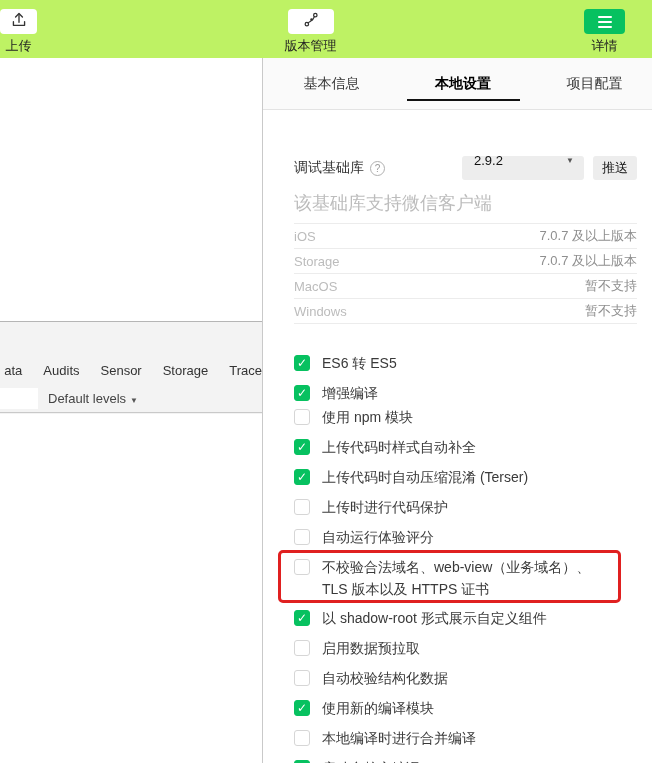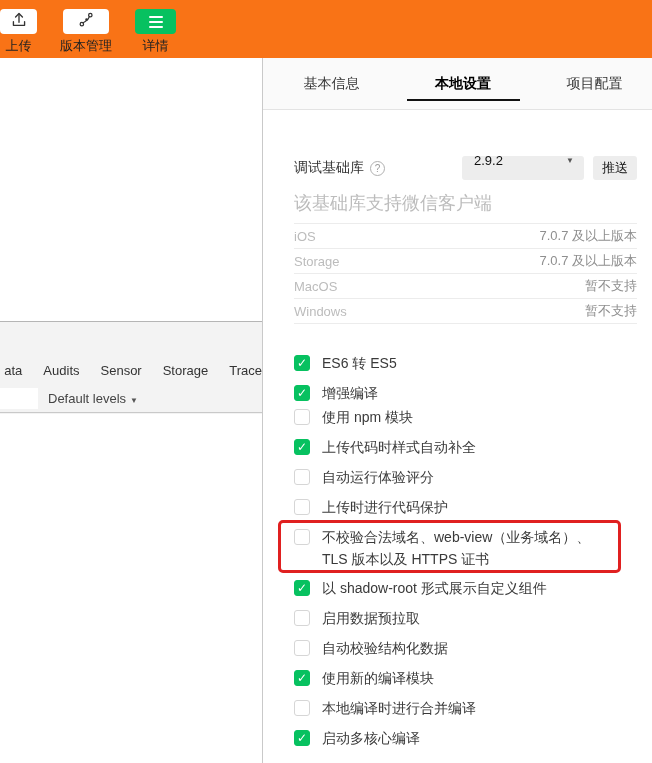--- a/index.html
+++ b/index.html
@@ -7,22 +7,22 @@
   body {
     position:relative;
     font-family:"Liberation Sans","DejaVu Sans",sans-serif;
     background:#fff;
     color:#333;
   }
 
   
   .topbar {
     position:absolute; top:0; left:0; width:652px; height:58px;
-    background:#f97316;
-    display:flex; justify-content:flex-start; align-items:flex-start;
+    background:#bef264;
+    display:flex; justify-content:space-between; align-items:flex-start;
     padding:9px 27px 0 0; gap:23px;
   }
   .tool-group { display:flex; flex-direction:column; align-items:center; gap:4px; cursor:pointer; }
   .tool-btn {
     height:25px; border-radius:4px; background:#fff;
     display:flex; align-items:center; justify-content:center;
   }
   .tool-btn.w-upload { width:37px; }
   .tool-btn.w-branch { width:46px; }
   .tool-btn.green { width:41px; background:#07c160; }
@@ -249,31 +249,35 @@
         <div class="opt-row tight">
           <span class="cb"></span>
           <span class="opt-label">使用 npm 模块</span>
         </div>
 
         <div class="opt-row checked">
           <span class="cb"></span>
           <span class="opt-label">上传代码时样式自动补全</span>
         </div>
 
+        <div class="opt-row checked">
+          <span class="cb"></span>
+          <span class="opt-label">上传代码时自动压缩混淆 (Terser)</span>
+        </div>
+
+        <div class="opt-row">
+          <span class="cb"></span>
+          <span class="opt-label">上传时进行代码保护</span>
+        </div>
 
         <div class="opt-row">
           <span class="cb"></span>
           <span class="opt-label">自动运行体验评分</span>
         </div>
 
-        <div class="opt-row">
-          <span class="cb"></span>
-          <span class="opt-label">上传时进行代码保护</span>
-        </div>
-
         <div class="opt-row highlight">
           <span class="cb"></span>
           <span class="opt-label">不校验合法域名、web-view（业务域名）、TLS 版本以及 HTTPS 证书</span>
         </div>
 
         <div class="opt-row checked">
           <span class="cb"></span>
           <span class="opt-label">以 shadow-root 形式展示自定义组件</span>
         </div>
 

